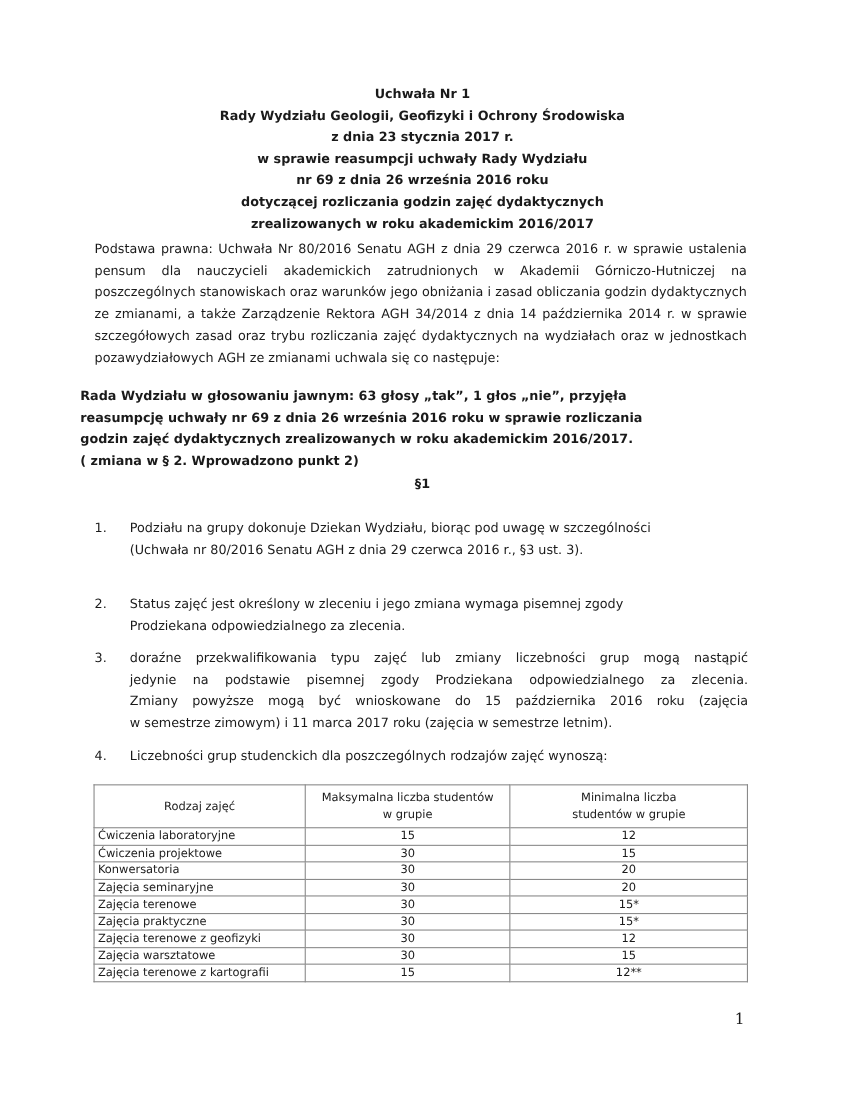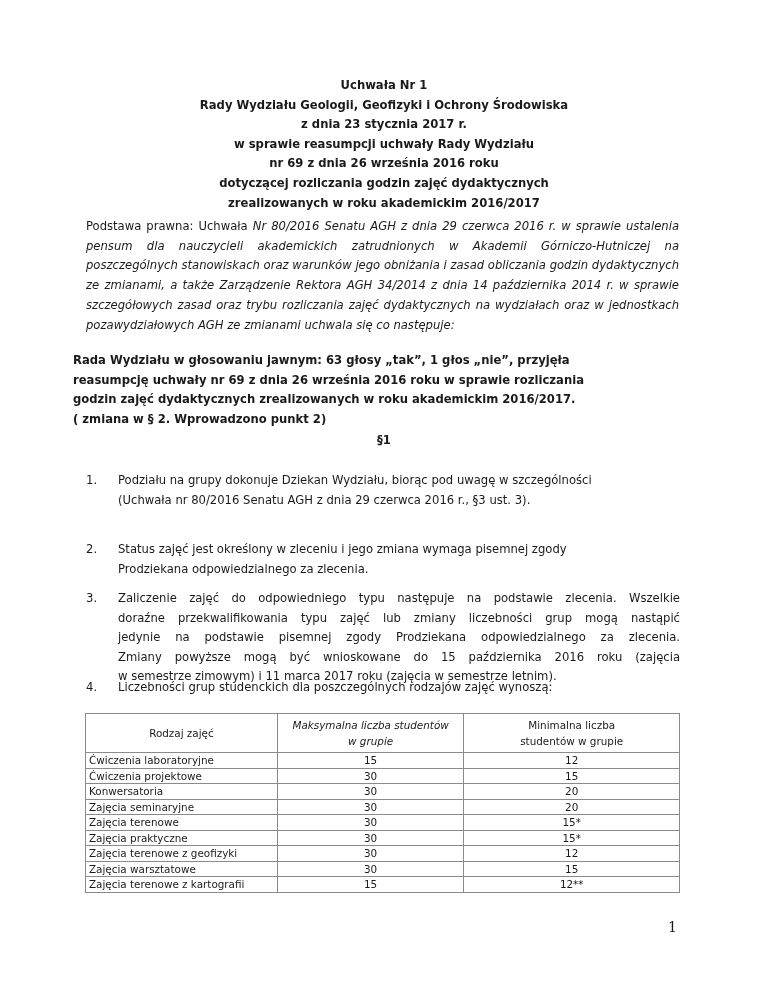--- a/index.html
+++ b/index.html
@@ -10,21 +10,21 @@
   .page { position: absolute; left: 0; top: 0; width: 768px; height: 994px; }
   .title-block {
     position: absolute; left: 84px; top: 76px; width: 600px;
     text-align: center; font-weight: bold; font-size: 11.6px; line-height: 19.6px;
   }
   .title-block div { white-space: nowrap; }
   .basis {
     position: absolute; left: 86px; top: 217px; width: 593px;
     font-size: 11.6px; line-height: 19.7px; text-align: justify;
   }
-  .basis .it { font-style: italic; }
+  .basis .it { }
   .decision {
     position: absolute; left: 73px; top: 351px; width: 600px;
     font-weight: bold; font-size: 11.6px; line-height: 19.6px;
   }
   .decision div { white-space: nowrap; }
   .section-sign {
     position: absolute; left: 84px; top: 433px; width: 600px;
     text-align: center; font-weight: bold; font-size: 11.6px;
   }
   .item { position: absolute; left: 86px; width: 595px; font-size: 11.6px; line-height: 19.6px; }
@@ -88,21 +88,20 @@
     <span class="num">2.</span>
     <div class="body">
       <div>Status zajęć jest określony w zleceniu i jego zmiana wymaga pisemnej zgody</div>
       <div>Prodziekana odpowiedzialnego za zlecenia.</div>
     </div>
   </div>
 
   <div class="item" style="top:589px;">
     <span class="num">3.</span>
     <div class="body justify">
-      <div>Zaliczenie zajęć do odpowiedniego typu następuje na podstawie zlecenia. Wszelkie</div>
       <div>doraźne przekwalifikowania typu zajęć lub zmiany liczebności grup mogą nastąpić</div>
       <div>jedynie na podstawie pisemnej zgody Prodziekana odpowiedzialnego za zlecenia.</div>
       <div>Zmiany powyższe mogą być wnioskowane do 15 października 2016 roku (zajęcia</div>
       <div class="last">w semestrze zimowym) i 11 marca 2017 roku (zajęcia w semestrze letnim).</div>
     </div>
   </div>
 
   <div class="item" style="top:678px;">
     <span class="num">4.</span>
     <div class="body">
@@ -112,21 +111,21 @@
 
   <table class="groups">
     <colgroup>
         <col class="c1">
         <col class="c2">
         <col class="c3">
       </colgroup>
     <thead>
       <tr>
         <th>Rodzaj zajęć</th>
-        <th style="white-space:normal;padding:0 14px;font-style:italic;">Maksymalna liczba studentów w grupie</th>
+        <th style="white-space:normal;padding:0 14px;">Maksymalna liczba studentów w grupie</th>
         <th style="white-space:normal;padding:0 42px;">Minimalna liczba studentów w grupie</th>
       </tr>
     </thead>
     <tbody>
       <tr>
         <td>Ćwiczenia laboratoryjne</td>
         <td class="c">15</td>
         <td class="c">12</td>
       </tr>
       <tr>

